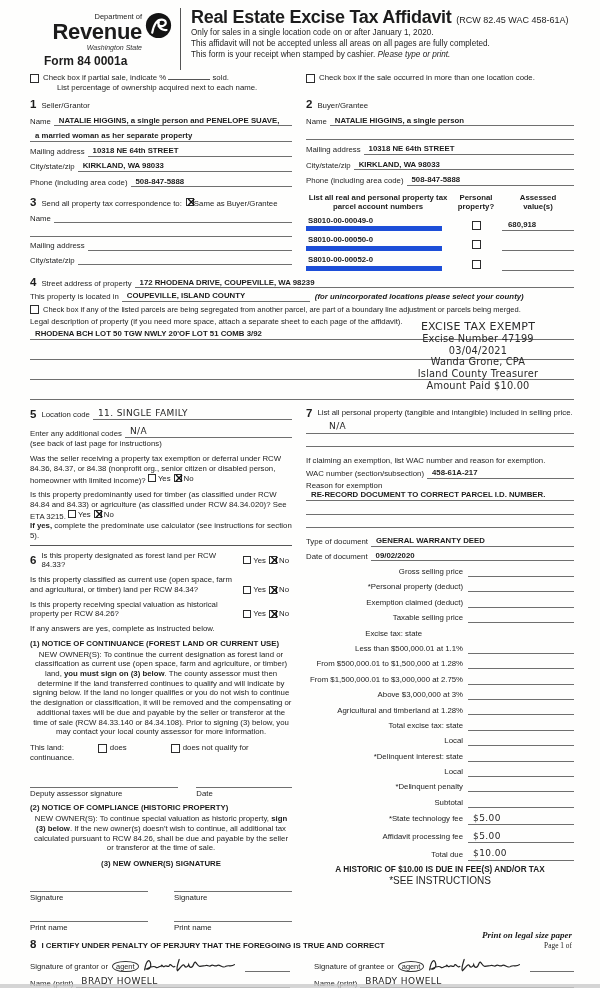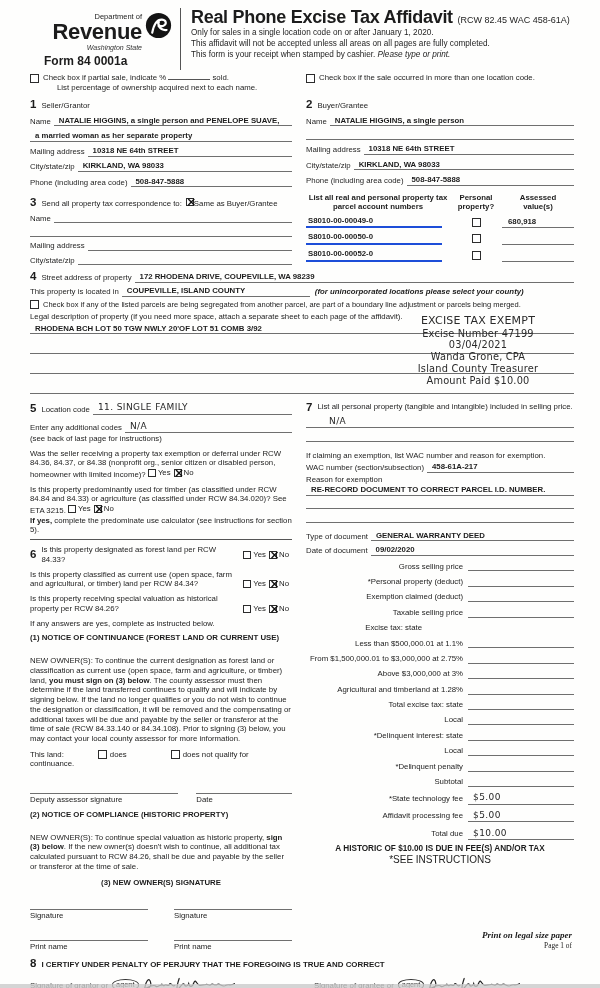--- a/index.html
+++ b/index.html
@@ -43,37 +43,37 @@
   .checkrow{display:flex;gap:8px;margin-top:2px;}
   .checkrow .half{display:flex;align-items:flex-start;}
   .checkrow .half.l{width:268px;flex:none;}
   .checkrow .cb{margin-right:4px;margin-top:1px;}
   .pctline{border-bottom:1px solid #555;width:42px;display:inline-block;}
   
   .ptable{margin-top:8px;}
   .phead{display:flex;text-align:center;font-weight:700;line-height:1.15;}
   .pc1{flex:1;} .pc2{width:52px;flex:none;} .pc3{width:72px;flex:none;}
   .prow{display:flex;align-items:flex-end;margin-top:4px;}
-  .prow .pc1{border-bottom:2px solid #1d4ed8;text-align:left;font-weight:700;padding:0 2px 1px 2px;margin-right:8px;}
+  .prow .pc1{border-bottom:5px solid #1d4ed8;text-align:left;font-weight:700;padding:0 2px 1px 2px;margin-right:8px;}
   .prow .pc2{text-align:center;}
   .prow .pc3{border-bottom:1px solid #6f6f6f;min-height:9px;font-weight:700;text-align:left;padding:0 2px 1px 6px;}
   
   .s4{position:relative;margin-top:4px;}
   .seg{font-size:7.5px;white-space:nowrap;}
   .stamp{position:absolute;right:2px;top:43px;width:188px;text-align:center;
     font-family:"DejaVu Sans",sans-serif;color:#2a2a2a;letter-spacing:.2px;line-height:1.2;}
   .stamp .s1{font-size:11px;}
   .stamp .s2{font-size:9.8px;}
   
   .q{margin-top:5px;}
   .qflex{display:flex;align-items:flex-end;margin-top:5px;}
   .qtext{flex:1;padding-right:2px;}
   .divider{border-bottom:1px solid #555;margin-top:4px;}
   .nhead{font-weight:700;margin-top:5px;}
-  .para{margin-top:13px;text-align:left;}
+  .para{margin-top:1px;text-align:center;}
   .landrow{display:flex;align-items:center;margin-top:6px;}
   .deprow{display:flex;gap:18px;margin-top:14px;}
   .depcol{flex:1.55;} .datecol{flex:1;}
   .sigline{border-bottom:1px solid #6f6f6f;height:11px;}
   .siglab{margin-top:1px;}
   .sig3head{text-align:center;font-weight:700;margin-top:6px;}
   .sig3cols{display:flex;gap:26px;}
   .sig3cols .c{flex:1;}
   
   .taxrow{display:flex;align-items:center;margin-top:5.4px;}
@@ -113,21 +113,21 @@
         <span>
           <svg width="27" height="27" viewBox="0 0 30 30">
               <circle cx="15" cy="15" r="14" fill="#141414"></circle>
               <path d="M8 23 C10 13 13 8 19 8.5 C24 9 24.5 14 20 15.5 C16.5 16.5 13.5 14 15.5 11 M15 15.5 C17 18.5 20 20.5 24 20" stroke="#fff" stroke-width="2.4" fill="none" stroke-linecap="round"></path>
             </svg>
         </span>
       </div>
       <div class="formno">Form 84 0001a</div>
     </div>
     <div class="titleblk">
-      <div class="title"><span>Real Phone Excise Tax Affidavit</span> <span class="titleref">(RCW 82.45 WAC 458-61A)</span></div>
+      <div class="title"><span>Real Estate Excise Tax Affidavit</span> <span class="titleref">(RCW 82.45 WAC 458-61A)</span></div>
       <div class="sub">Only for sales in a single location code on or after January 1, 2020.</div>
       <div class="sub">This affidavit will not be accepted unless all areas on all pages are fully completed.</div>
       <div class="sub"><span>This form is your receipt when stamped by cashier.</span> <span class="it">Please type or print.</span></div>
     </div>
   </div>
 
   <div class="checkrow">
     <div class="half" style="flex:1;">
       <span class="cb big"></span>
       <span>
@@ -429,20 +429,24 @@
           </div>
         <div class="taxrow nofill">
             <span class="taxlab" style="padding-right:46px;">Excise tax: state</span>
             <span class="taxfill"></span>
           </div>
         <div class="taxrow">
             <span class="taxlab">Less than $500,000.01 at 1.1%</span>
             <span class="taxfill"><span class="stamped"></span></span>
           </div>
         <div class="taxrow">
+            <span class="taxlab">From $500,000.01 to $1,500,000 at 1.28%</span>
+            <span class="taxfill"><span class="stamped"></span></span>
+          </div>
+        <div class="taxrow">
             <span class="taxlab">From $1,500,000.01 to $3,000,000 at 2.75%</span>
             <span class="taxfill"><span class="stamped"></span></span>
           </div>
         <div class="taxrow">
             <span class="taxlab">Above $3,000,000 at 3%</span>
             <span class="taxfill"><span class="stamped"></span></span>
           </div>
         <div class="taxrow">
             <span class="taxlab">Agricultural and timberland at 1.28%</span>
             <span class="taxfill"><span class="stamped"></span></span>

